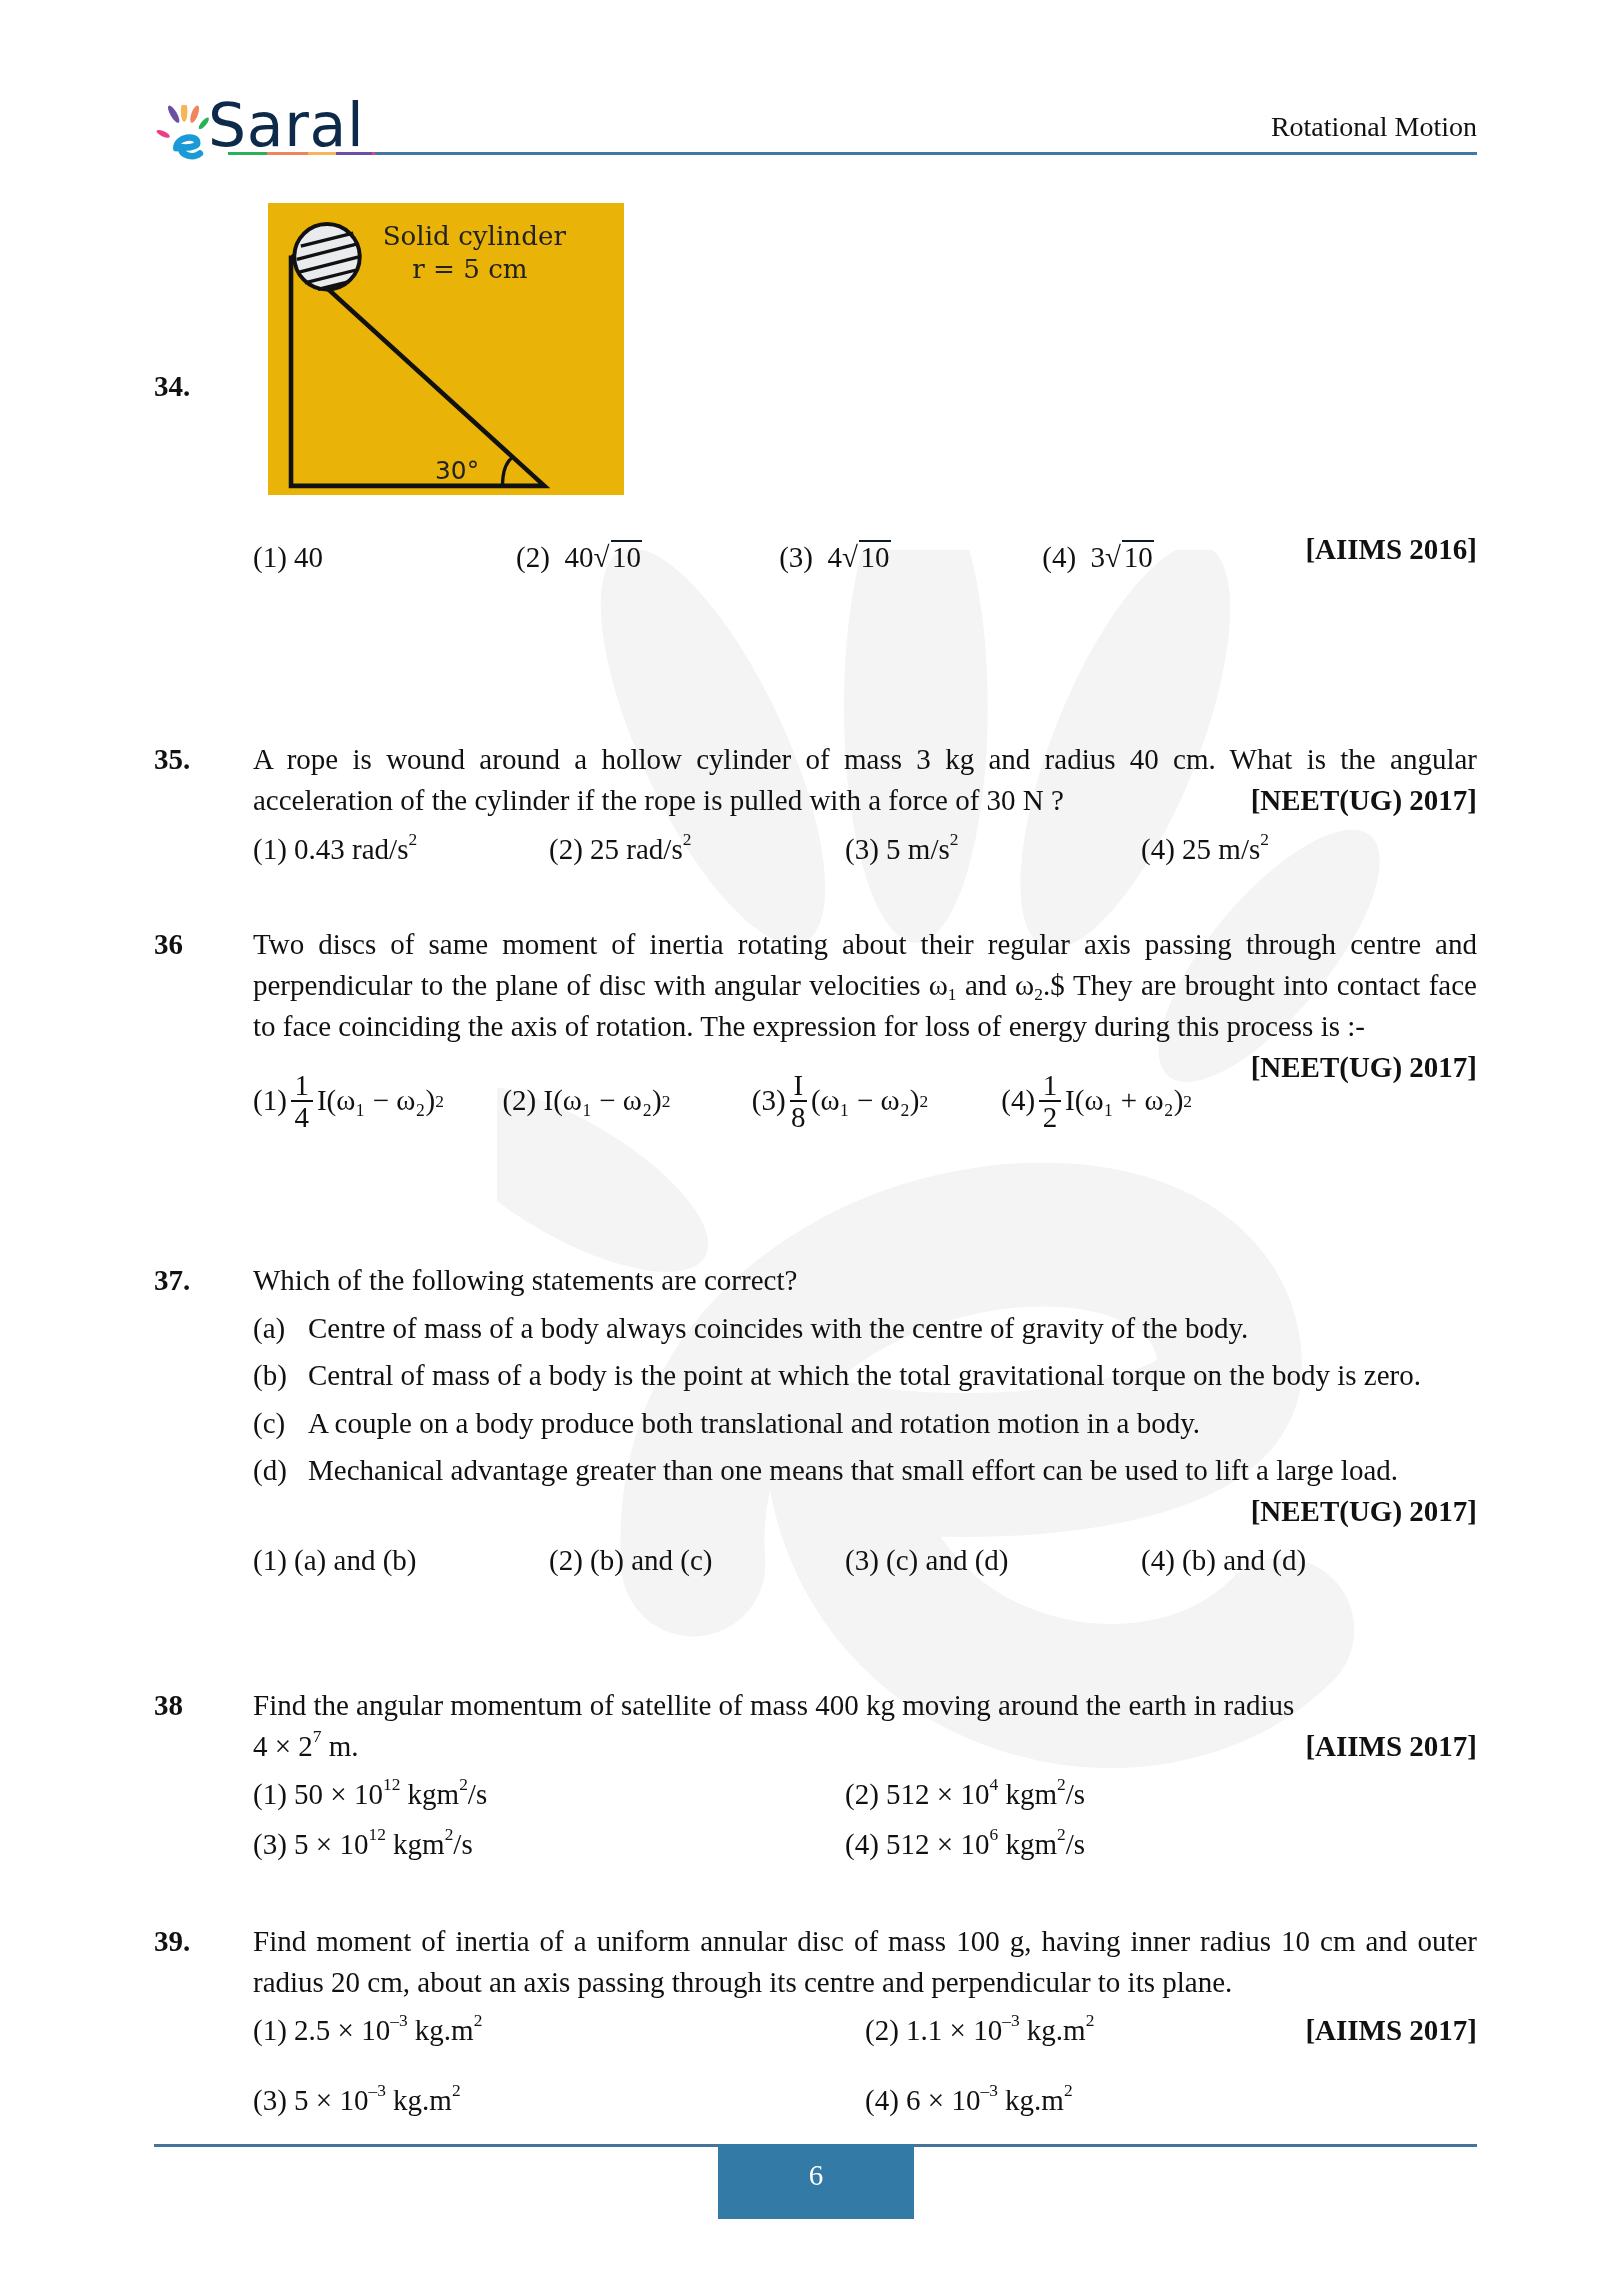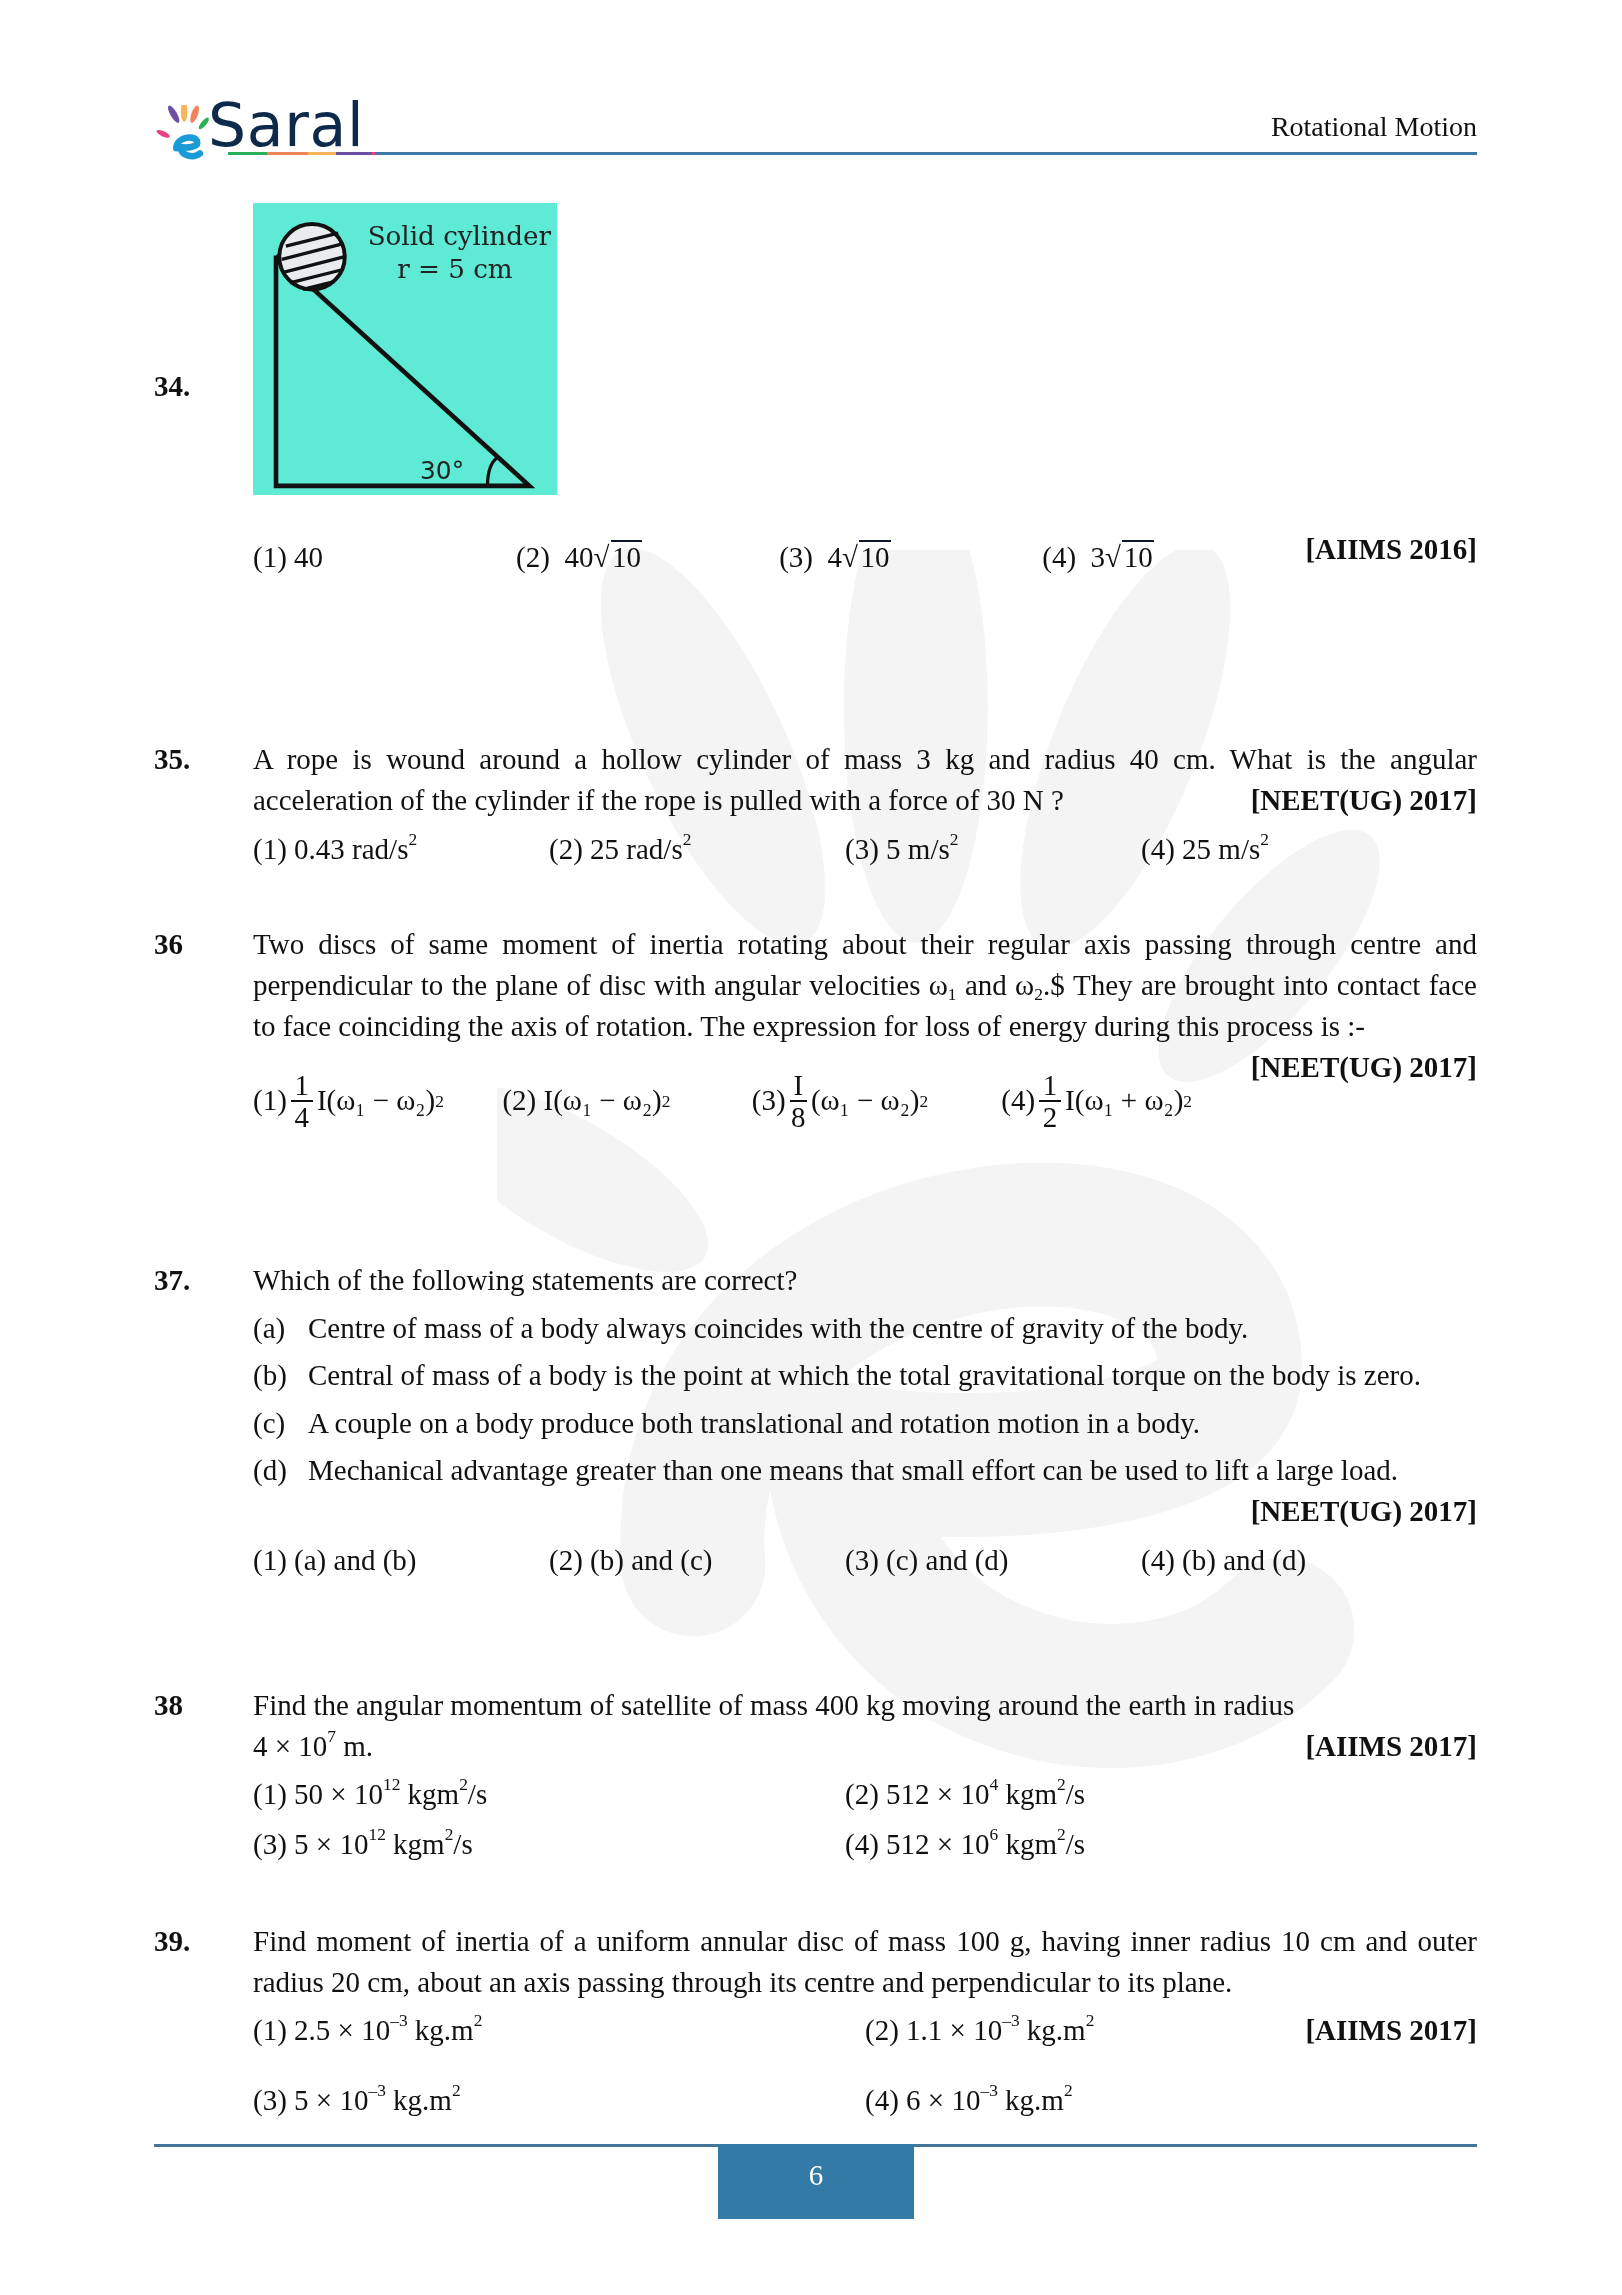--- a/index.html
+++ b/index.html
@@ -43,21 +43,21 @@
   .sub .txt { flex: 1; text-align: justify; }
   sup { font-size: 60%; line-height: 0; vertical-align: 0.8em; }
   sub { font-size: 60%; line-height: 0; vertical-align: -0.3em; }
   .sqrt { display: inline-block; border-top: 2px solid #0f172a; padding: 0 1.3px; line-height: 30px; margin-left: 1.3px; }
   .rad { font-size: 29px; }
   .frac { display: inline-flex; flex-direction: column; align-items: center; vertical-align: middle; line-height: 30px; margin: 0 3.9px; }
   .frac .num { border-bottom: 2px solid #111; padding: 0 3.9px; }
   .mathopt { display: flex; align-items: center; height: 92px; }
 
   
-  .figure { position: absolute; left: 253px; top: 203px; width: 304px; height: 292px; background: #5eead4; }
+  .figure { position: absolute; left: 268px; top: 203px; width: 356px; height: 292px; background: #eab308; }
 
   
   .footer-rule { position: absolute; left: 154px; top: 2144px; width: 1323px; height: 2.6px; background: #457399; }
   .page-box {
     position: absolute; left: 718px; top: 2144px; width: 196px; height: 75px;
     background: #347aa6; color: #ffffff; font-size: 29px; text-align: center; line-height: 62px;
   }
 </style>
 </head>
 <body>
@@ -216,21 +216,21 @@
       <div class="opt"><span>(4)</span> <span>(b) and (d)</span></div>
     </div>
   </div>
 </div>
 
 <div class="q" style="top:1685px;">
   <div class="qnum">38</div>
   <div class="qbody">
     <div class="qtext">
       <span>Find the angular momentum of satellite of mass 400 kg moving around the earth in radius</span><br>
-      <span>4 × 10</span><sup>7</sup><span> m.</span>
+      <span>4 × 2</span><sup>7</sup><span> m.</span>
       <span class="tag">[AIIMS 2017]</span>
     </div>
     <div class="opts2">
       <div class="opt"><span>(1)</span> <span>50 × 10</span><sup>12</sup><span> kgm</span><sup>2</sup><span>/s</span></div>
       <div class="opt"><span>(2)</span> <span>512 × 10</span><sup>4</sup><span> kgm</span><sup>2</sup><span>/s</span></div>
       <div class="opt"><span>(3)</span> <span>5 × 10</span><sup>12</sup><span> kgm</span><sup>2</sup><span>/s</span></div>
       <div class="opt"><span>(4)</span> <span>512 × 10</span><sup>6</sup><span> kgm</span><sup>2</sup><span>/s</span></div>
     </div>
   </div>
 </div>

